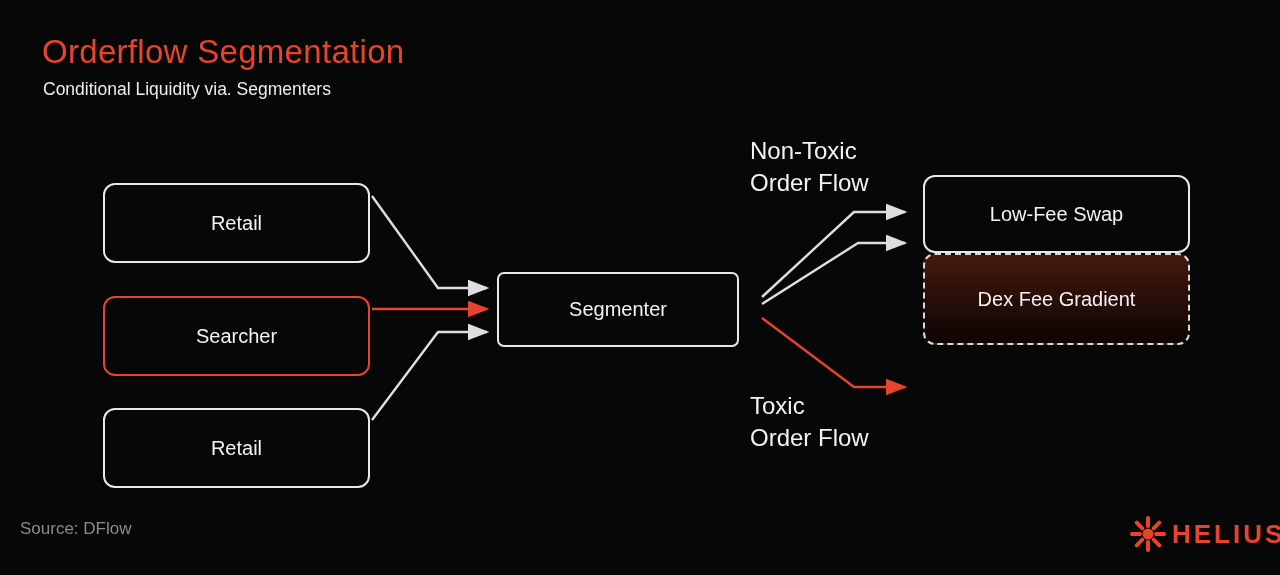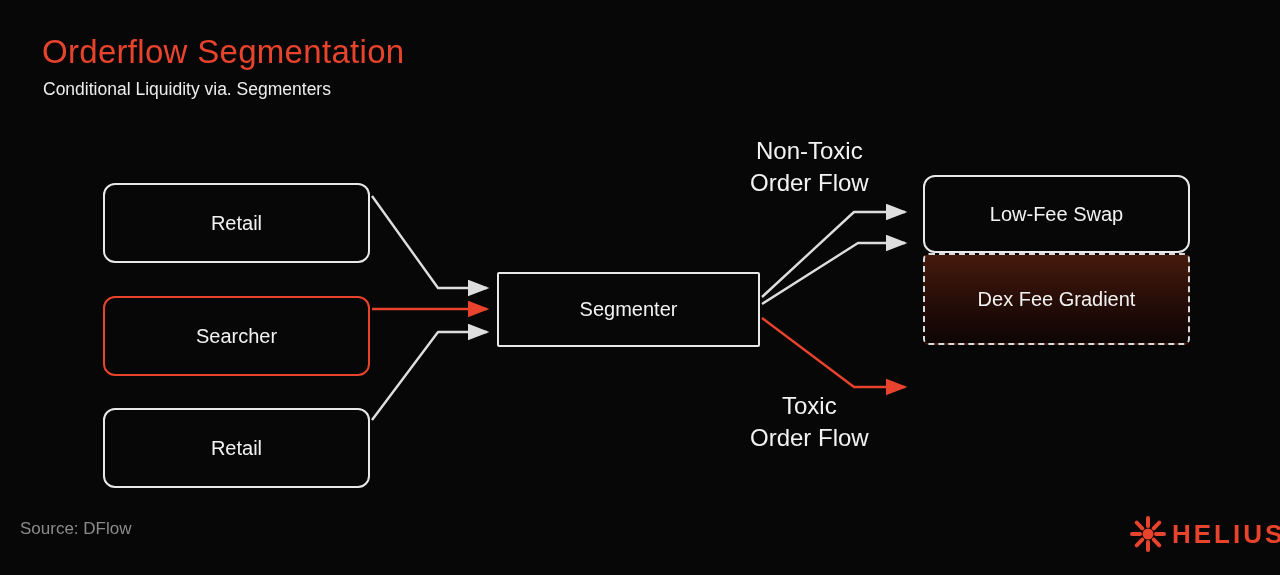--- a/index.html
+++ b/index.html
@@ -5,21 +5,20 @@
   * { margin: 0; padding: 0; box-sizing: border-box; }
   html, body { background: #000; }
   body { font-family: "Liberation Sans", sans-serif; }
 
   .slide {
     position: relative;
     width: 1280px;
     height: 575px;
     background: #070707;
     overflow: hidden;
-    text-align: center;
   }
 
   .title {
     position: absolute;
     left: 42px; top: 33px;
     font-size: 33px;
     font-weight: 500;
     letter-spacing: 0.3px;
     color: #e8432c;
   }
@@ -46,29 +45,29 @@
     color: #f2f2f2;
     border: 2px solid #e8e8e8;
     border-radius: 12px;
     background: transparent;
   }
   .input { left: 103px; width: 267px; height: 80px; margin-top: 28px; }
   .input-top { top: 155px; }
   .input-mid { top: 268px; border-color: #e8432c; }
   .input-bot { top: 380px; }
 
-  .segmenter { left: 497px; top: 272px; width: 263px; height: 75px; border-radius: 2px; }
+  .segmenter { left: 497px; top: 272px; width: 242px; height: 75px; border-radius: 7px; }
 
   .out { left: 923px; width: 267px; }
   .low-fee { top: 175px; height: 78px; }
   .gradient-box {
     top: 253px; height: 92px;
     border-style: dashed;
     border-color: #d9d9d9;
-    border-radius: 6px;
+    border-radius: 12px;
     background: linear-gradient(180deg, #451a0d 0%, #2b0f08 45%, #150705 85%, #0e0503 100%);
   }
   .high-fee {
     top: 345px; height: 82px;
     background: linear-gradient(180deg, #862815, #6e1d0f);
     border-color: #e8432c;
     color: #ffa98f;
   }
 
   .flow-label {

